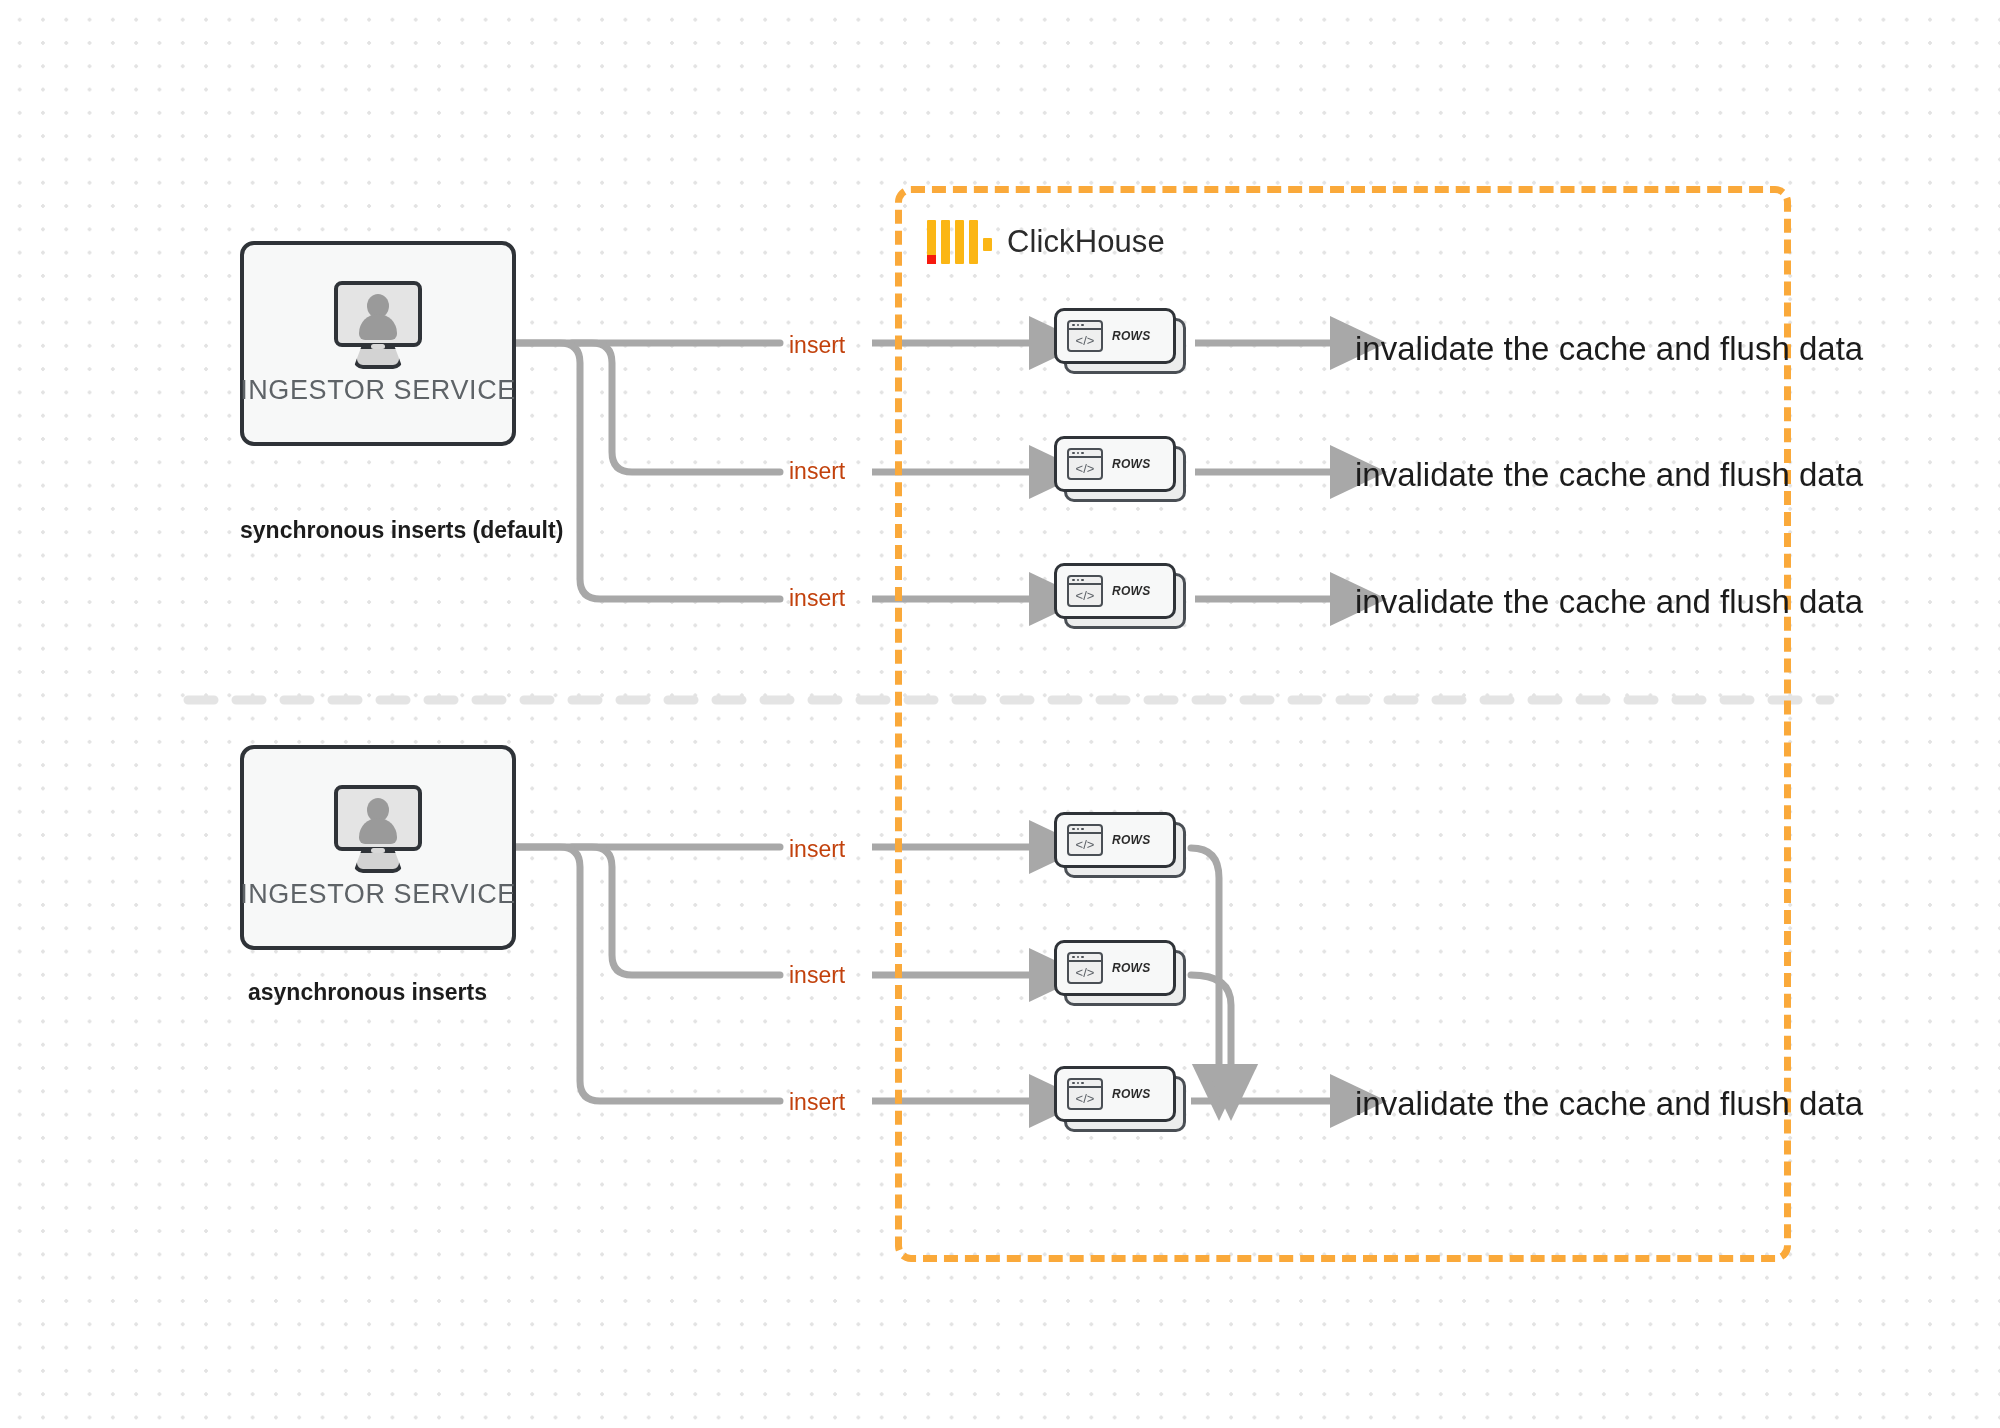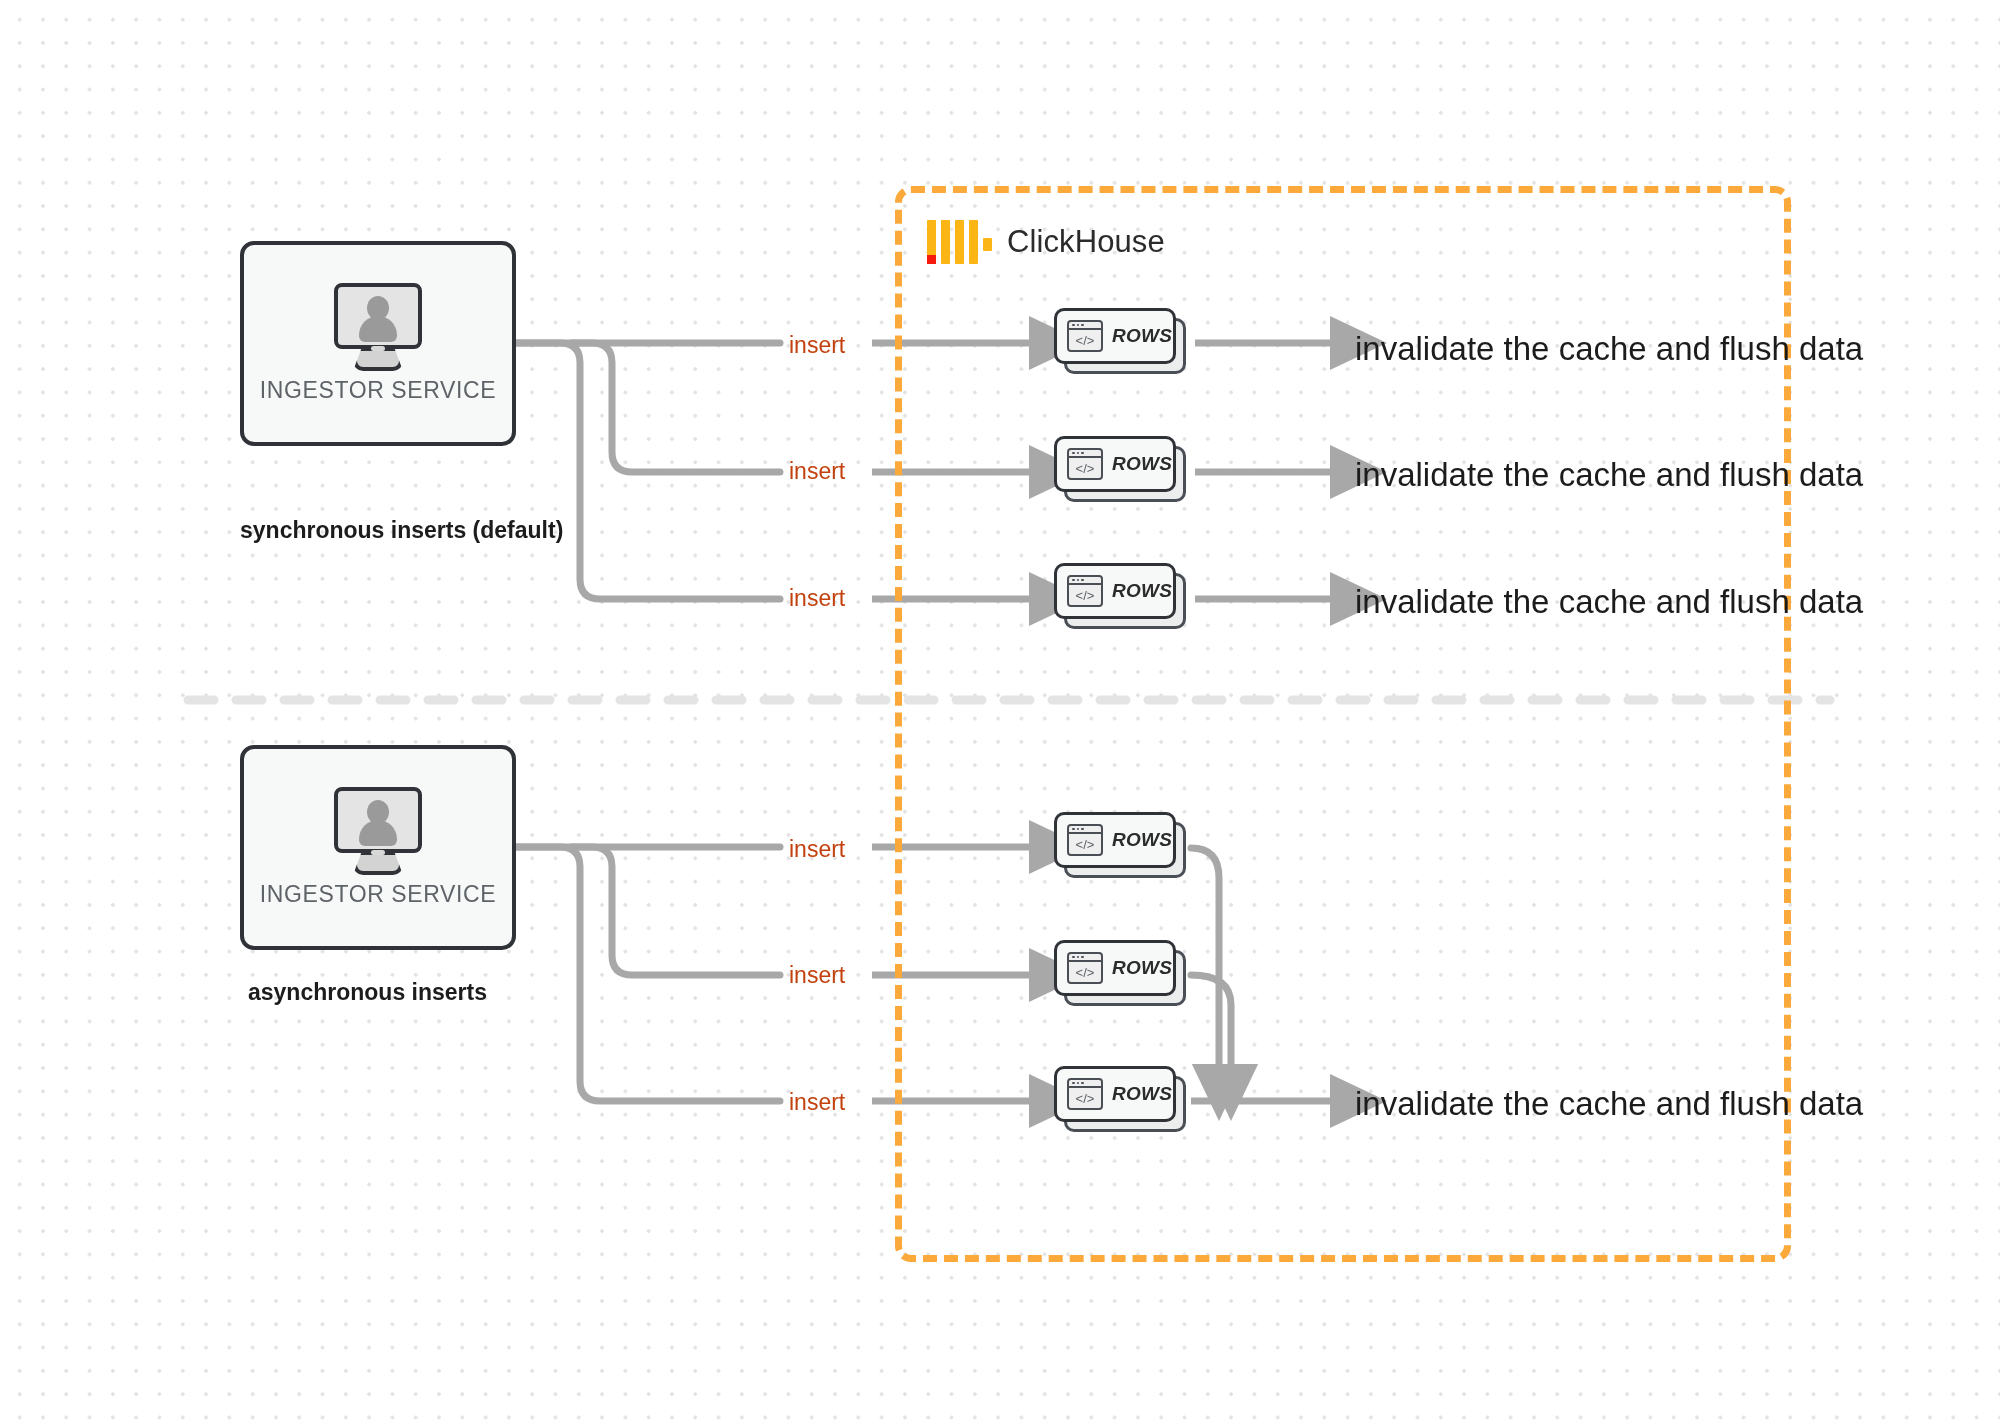--- a/index.html
+++ b/index.html
@@ -147,21 +147,21 @@
     top: 64px;
     transform: translateX(-50%);
     width: 50px; height: 24px;
     background: #d3d3d3;
     border: 4px solid #2f3338;
     border-radius: 4px 4px 10px 10px;
     box-sizing: border-box;
     clip-path: polygon(18% 0%, 82% 0%, 100% 100%, 0% 100%);
   }
   .ingestor-label {
-    font-size: 23px;
+    font-size: 27px;
     color: #5e6367;
     letter-spacing: 0.6px;
     white-space: nowrap;
   }
 
   
   .section-caption {
     position: absolute;
     font-size: 23px;
     font-weight: bold;
@@ -227,21 +227,21 @@
     position: absolute;
     left: 0; right: 0; top: 9px; bottom: 0;
     display: flex;
     align-items: center;
     justify-content: center;
     font-size: 13px;
     color: #5a5f65;
     font-family: "Liberation Sans", sans-serif;
   }
   .rows-text {
-    font-size: 19px;
+    font-size: 12px;
     font-style: italic;
     font-weight: bold;
     color: #2b2b2b;
     letter-spacing: 0.3px;
   }
 
   
   .edge-label {
     position: absolute;
     font-size: 23px;

